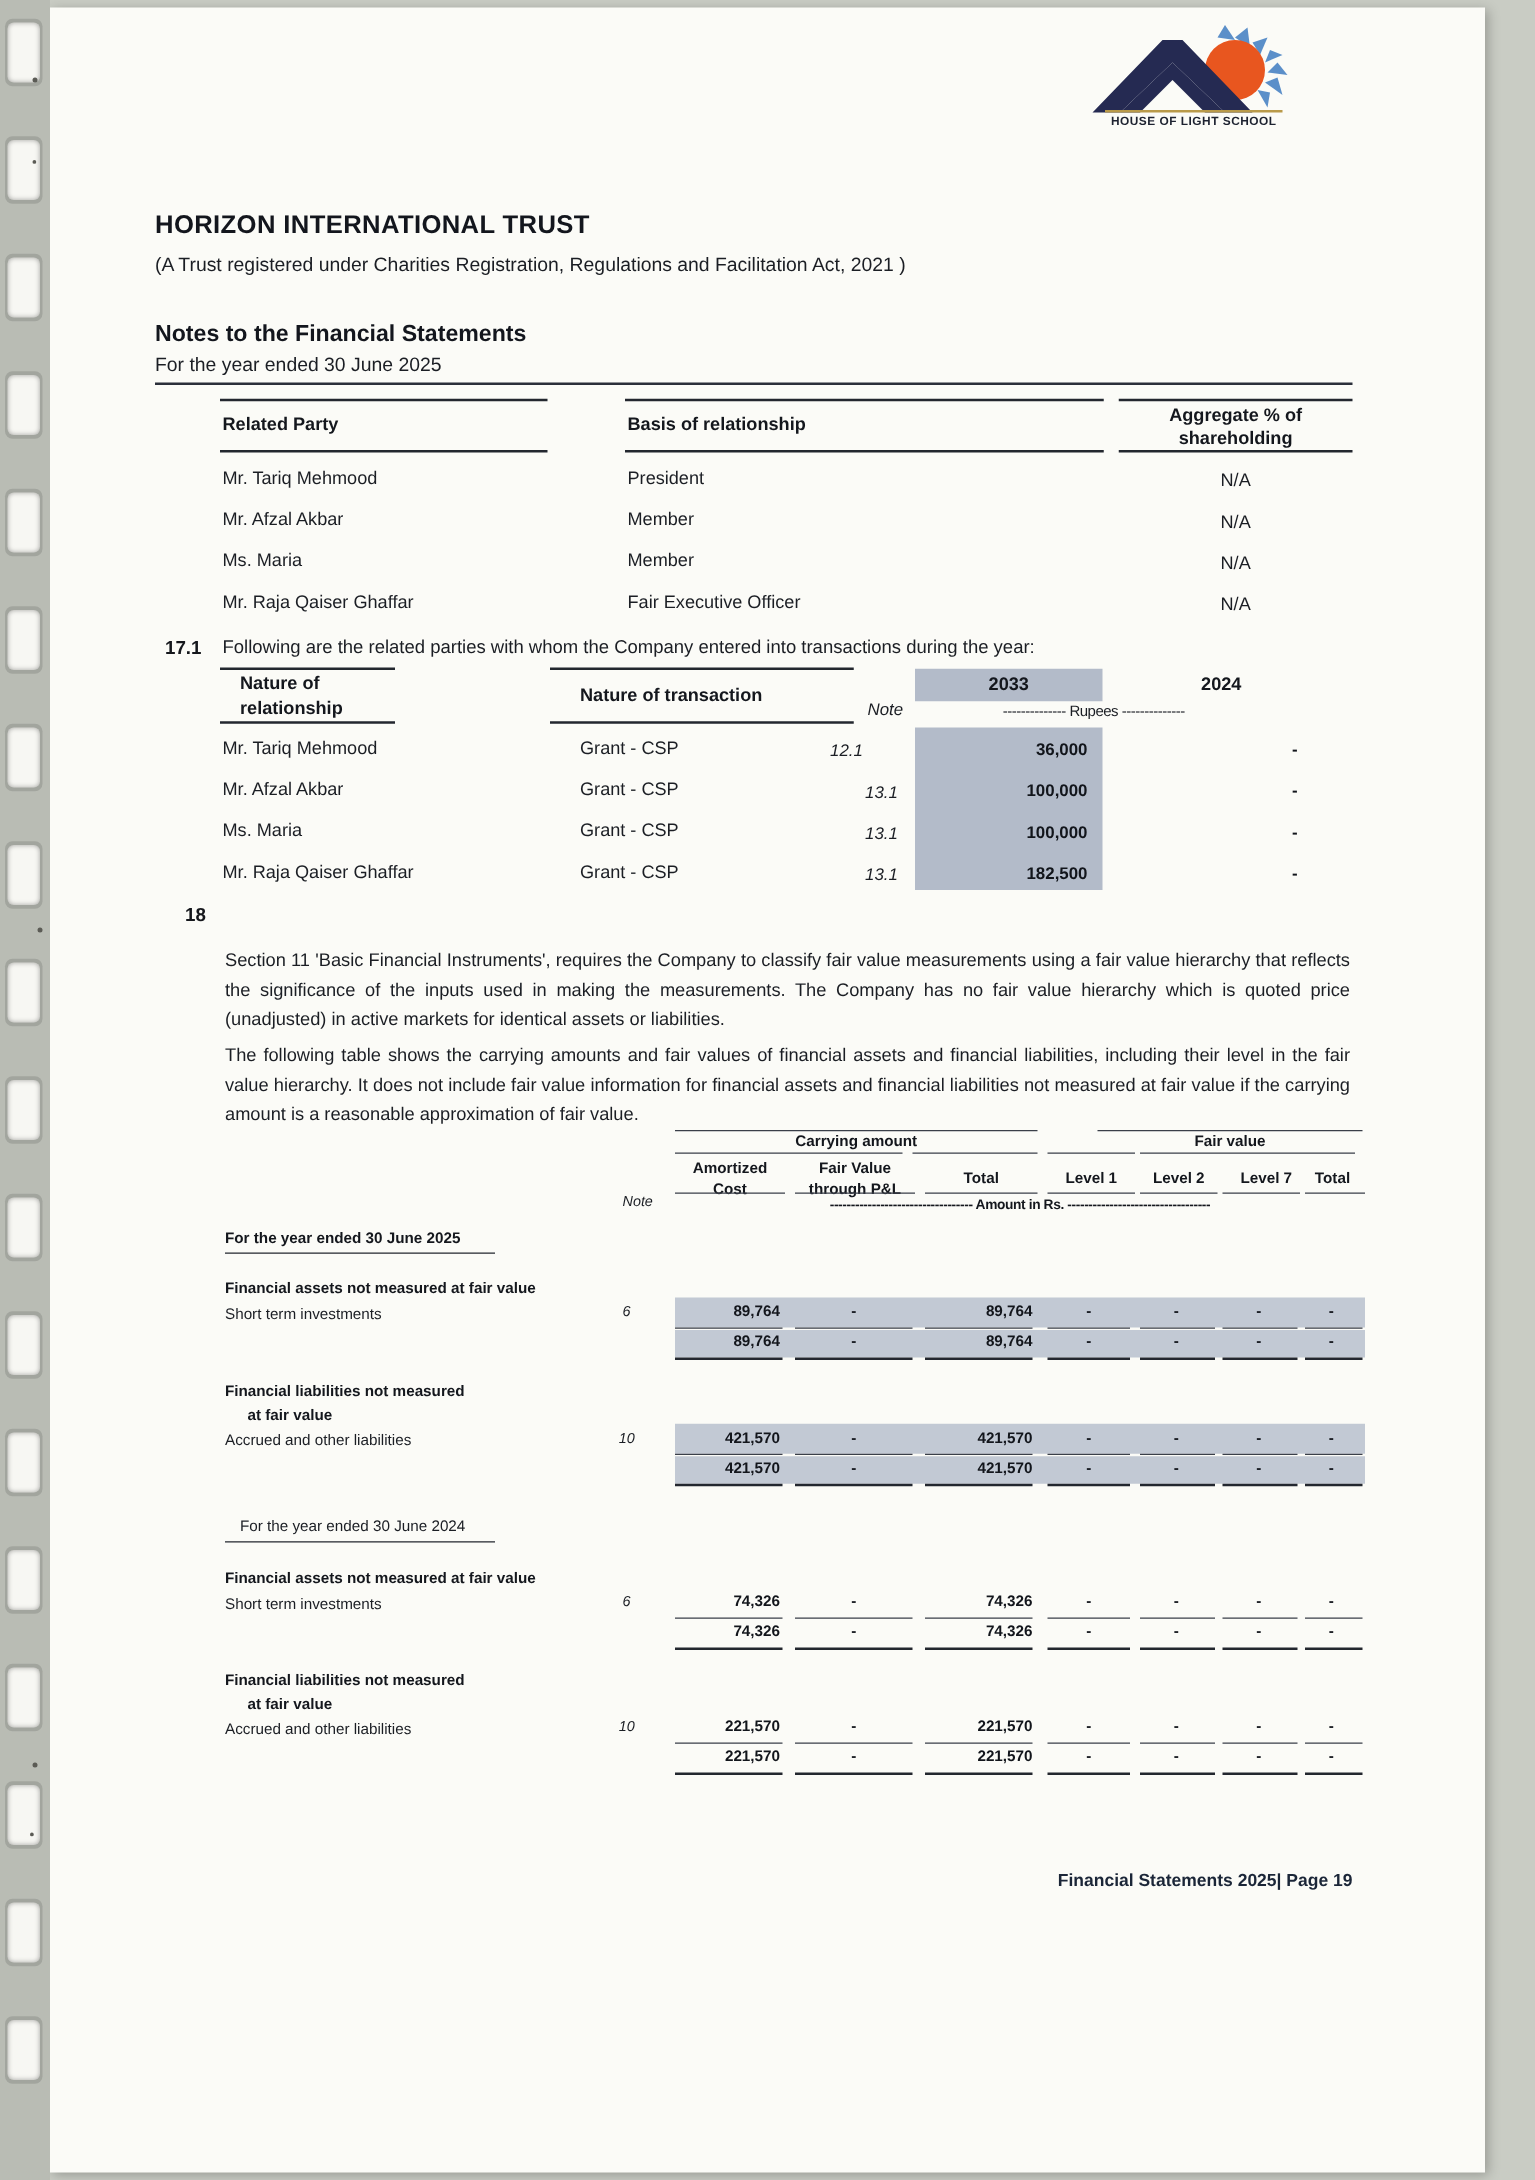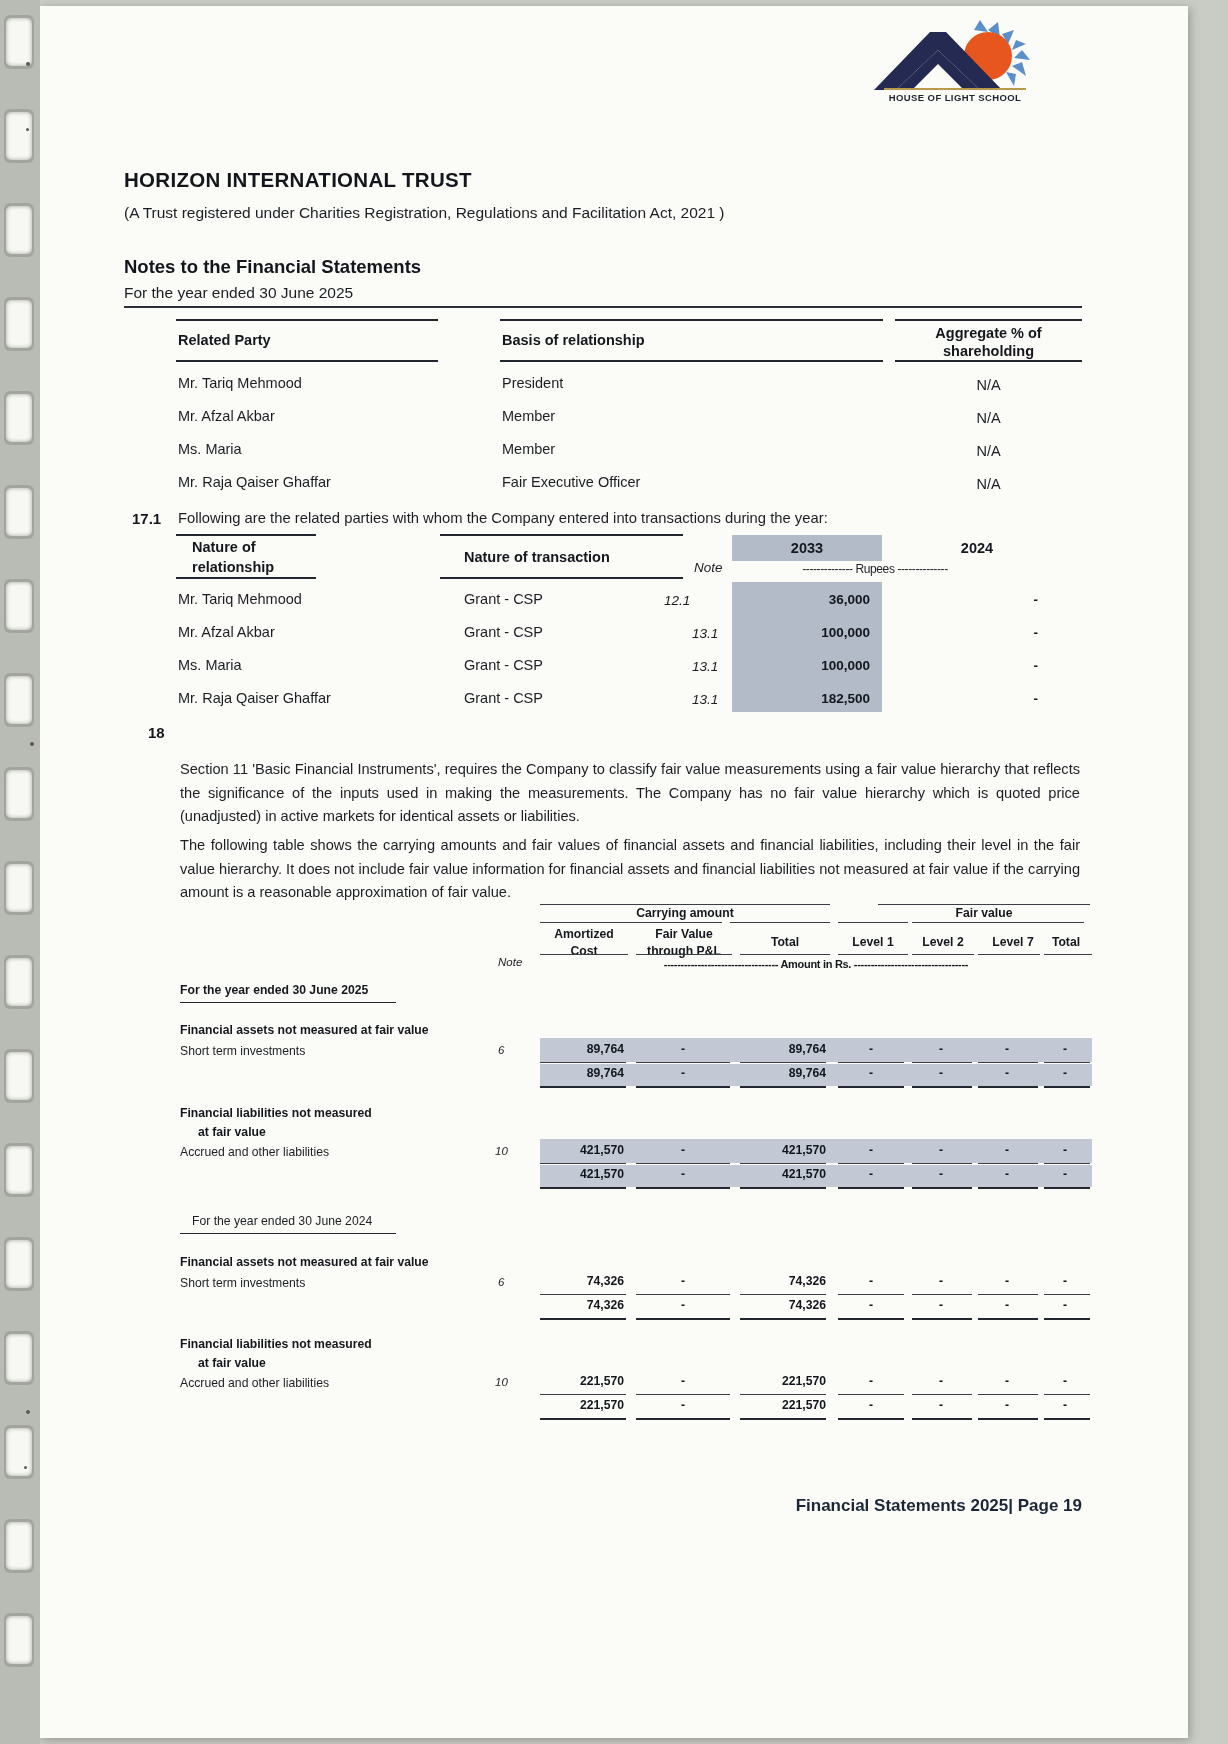--- a/index.html
+++ b/index.html
@@ -60,21 +60,21 @@
   .sec-title{font-size:15.5px;font-weight:bold;letter-spacing:.1px;}
   .para{
     font-size:14.6px;line-height:23.5px;color:#1b1e24;text-align:justify;
   }
   .small-b{font-size:12.2px;font-weight:bold;color:#14171d;}
   .small{font-size:12.2px;color:#1b1e24;}
   .small-i{font-size:11.5px;font-style:italic;color:#1b1e24;}
   .fin-num{font-size:12.2px;font-weight:bold;color:#12151b;text-align:right;}
   .fin-dash{font-size:12.2px;font-weight:bold;text-align:center;color:#12151b;}
   .ctr{text-align:center;}
-  .footer{font-size:17px;font-weight:bold;color:#1b2638;}
+  .footer{font-size:14px;font-weight:bold;color:#1b2638;}
   .dashrule{font-size:12px;color:#1b1e24;letter-spacing:-.4px;}
 </style>
 </head>
 <body>
 
 <div id="scan">
 
   <div id="page">
     <div id="content">
 

